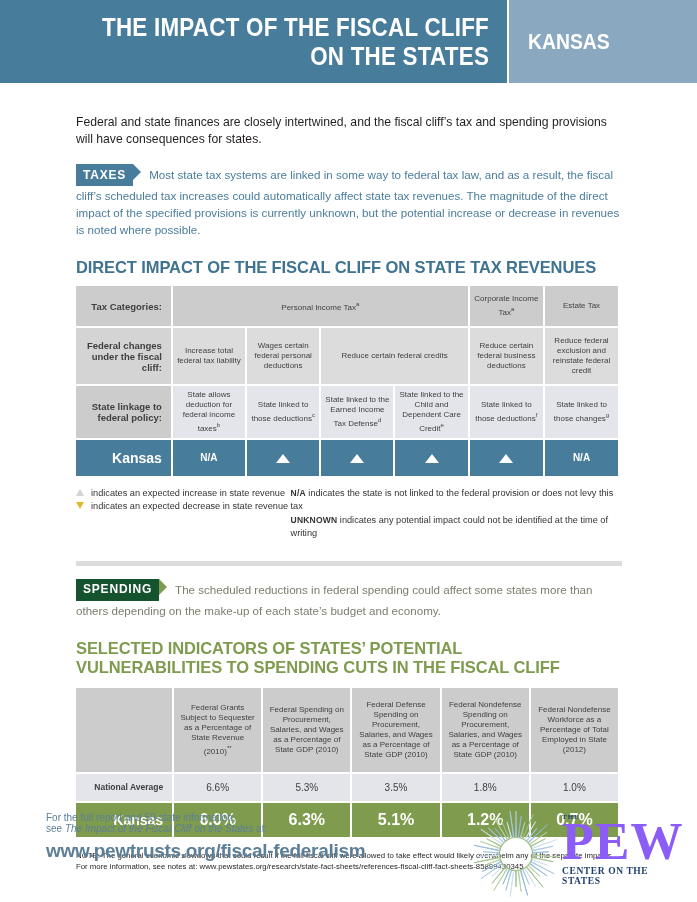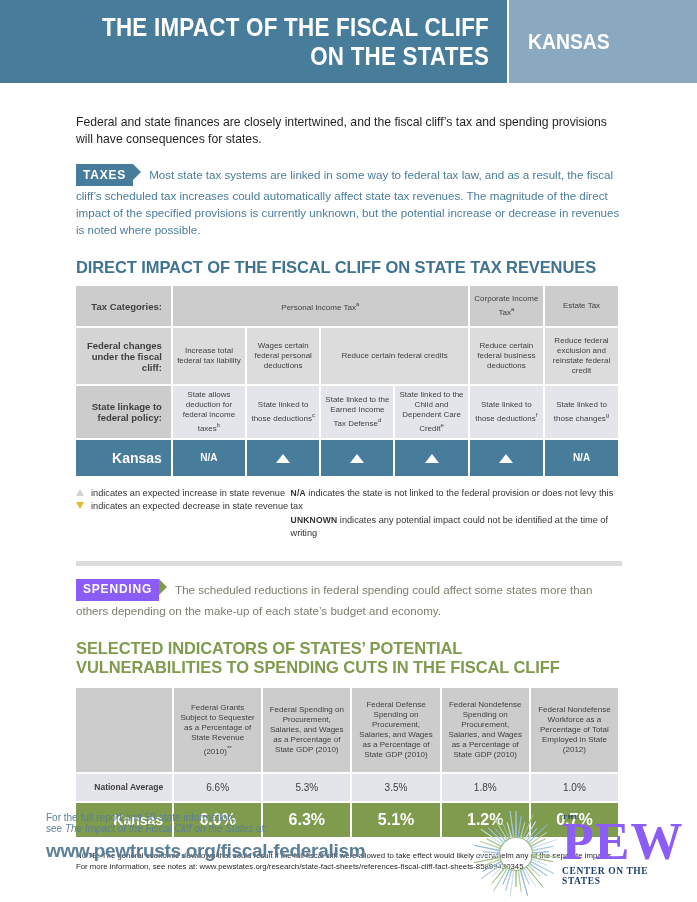--- a/index.html
+++ b/index.html
@@ -46,21 +46,21 @@
     display: inline-block; position: relative; background: #487c9b;
     color: #fff; font-weight: bold; font-size: 12px; letter-spacing: 0.8px;
     padding: 2.5px 7px 2.5px 7px; vertical-align: middle;
     margin-right: 16px; margin-bottom: 1px;
   }
   .tag::after {
     content: ""; position: absolute; right: -8px; top: 0;
     border-top: 8px solid transparent; border-bottom: 8px solid transparent;
     border-left: 8px solid #487c9b;
   }
-  .tag.green { background: #8b5cf6; }
+  .tag.green { background: #14532d; }
   .tag.green::after { border-left-color: #7f9b4e; }
 
   .sect-title {
     font-weight: bold; font-size: 16.5px; letter-spacing: -0.1px;
     line-height: 19px; color: #3f7391; margin-top: 20px;
   }
   .sect-title.green { color: #7f9b4e; }
 
   
   table.grid { border-collapse: separate; border-spacing: 2px; width: 546px; margin-top: 7px; margin-left: -2px; }

